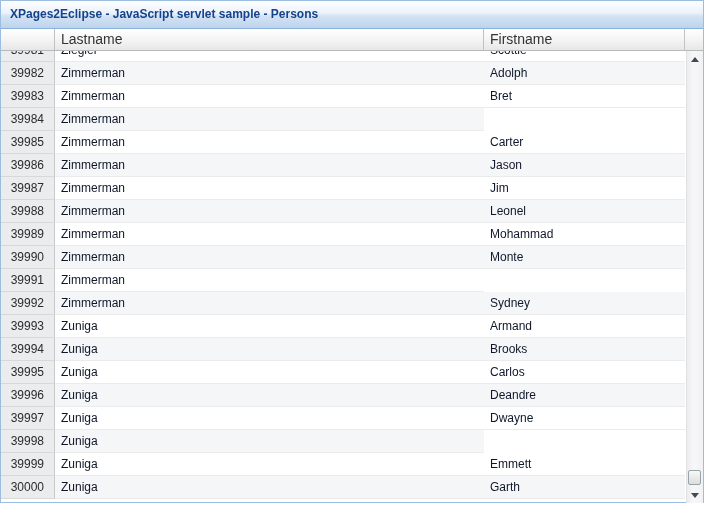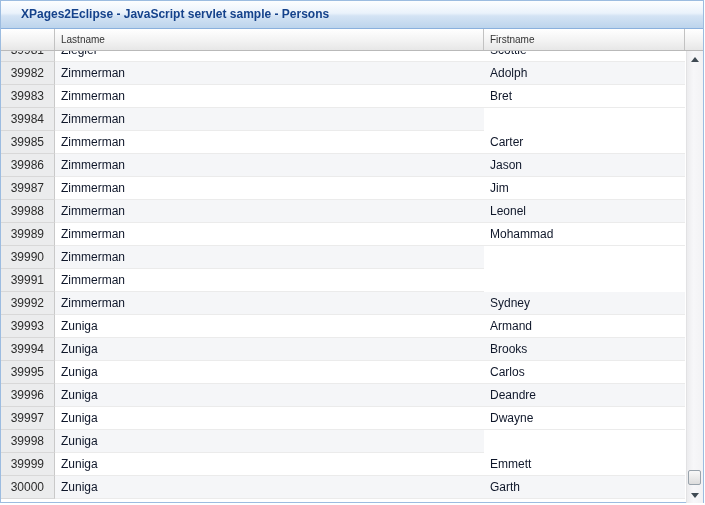--- a/index.html
+++ b/index.html
@@ -3,31 +3,31 @@
 <meta charset="utf-8">
 <style>
   html,body{margin:0;padding:0;background:#ffffff;}
   body{width:705px;height:505px;position:relative;overflow:hidden;
        font-family:"Liberation Sans", sans-serif;}
 
   .widget{position:absolute;top:0;left:0;width:704px;height:503px;
           border:1px solid #9cbce0;box-sizing:border-box;background:#fff;}
 
   
-  .titlebar{height:27px;line-height:27px;padding-left:20px;
+  .titlebar{height:27px;line-height:27px;padding-left:9px;
             background:linear-gradient(to bottom,#fdfeff 0%,#eaf2fb 45%,#d4e3f4 55%,#bcd4ec 100%);
             border-bottom:1px solid #8ab0dd;
             font-size:12px;font-weight:bold;color:#15428b;
             white-space:nowrap;overflow:hidden;}
 
   
   .header-row{height:22px;display:flex;
               background:linear-gradient(to bottom,#ffffff 0%,#f3f3f3 55%,#e7e7e7 100%);
               border-bottom:1px solid #b9b9b9;box-sizing:border-box;}
-  .hcell{box-sizing:border-box;font-size:10px;color:#333;line-height:21px;
+  .hcell{box-sizing:border-box;font-size:14px;color:#333;line-height:21px;
          padding-left:6px;border-right:1px solid #c2c2c2;overflow:hidden;white-space:nowrap;}
   .h-num{width:54px;padding-left:0;}
   .h-last{width:429px;}
   .h-first{width:201px;}
   .h-stub{width:17px;border-right:none;padding-left:0;}
 
   
   .gridbody{position:relative;height:452px;overflow:hidden;}
   .rows{position:absolute;top:-12px;left:0;width:684px;}
   .row{display:flex;height:23px;box-sizing:border-box;background:#ffffff;}
@@ -115,20 +115,21 @@
           <div class="cell datacell firstcol">Leonel</div>
         </div>
         <div class="row">
           <div class="cell numcol">39989</div>
           <div class="cell datacell lastcol">Zimmerman</div>
           <div class="cell datacell firstcol">Mohammad</div>
         </div>
         <div class="row alt">
           <div class="cell numcol">39990</div>
           <div class="cell datacell lastcol">Zimmerman</div>
+          <div class="cell datacell firstcol">Monte</div>
         </div>
         <div class="row">
           <div class="cell numcol">39991</div>
           <div class="cell datacell lastcol">Zimmerman</div>
         </div>
         <div class="row alt">
           <div class="cell numcol">39992</div>
           <div class="cell datacell lastcol">Zimmerman</div>
           <div class="cell datacell firstcol">Sydney</div>
         </div>

